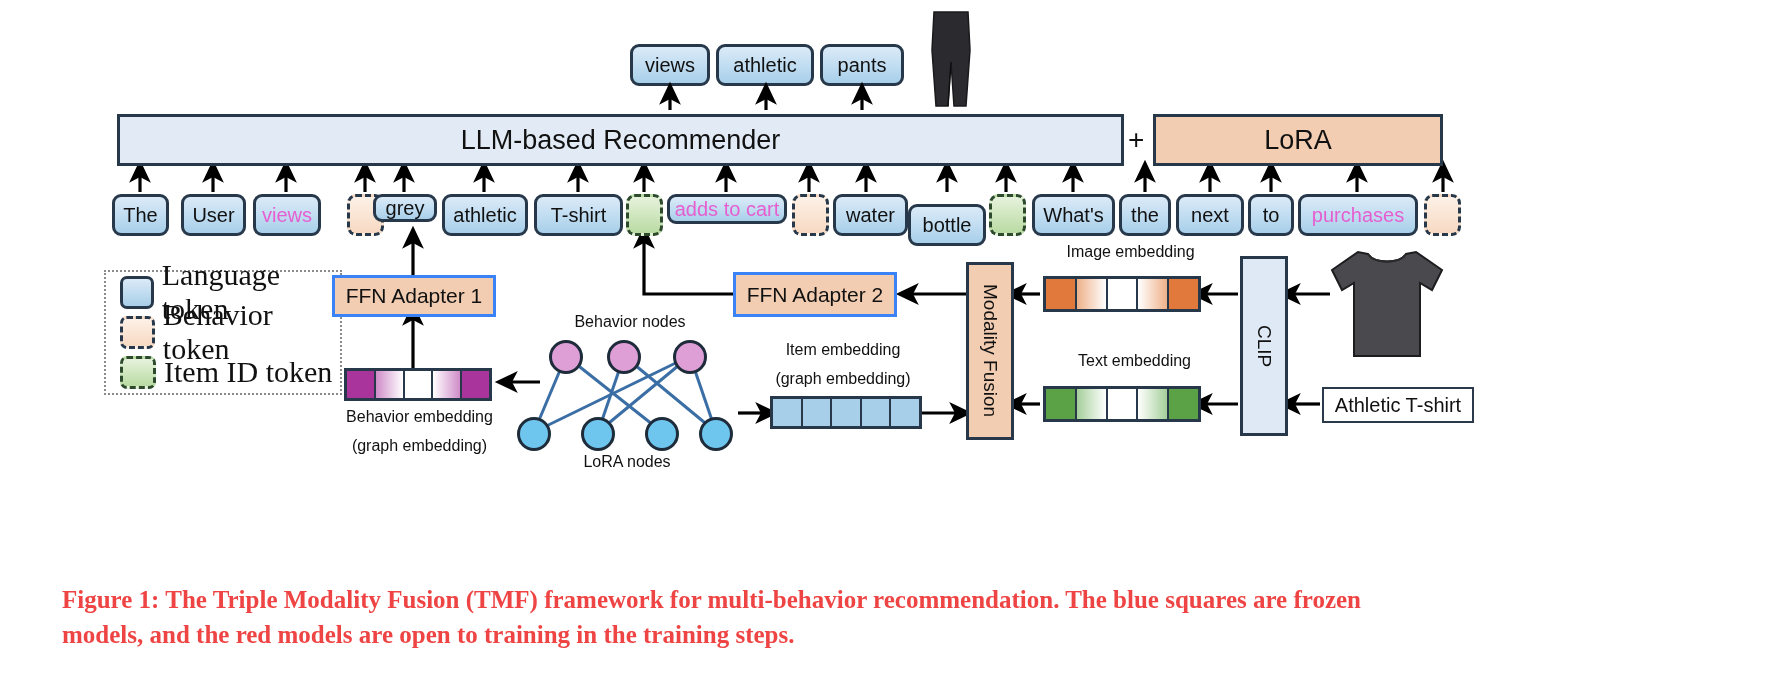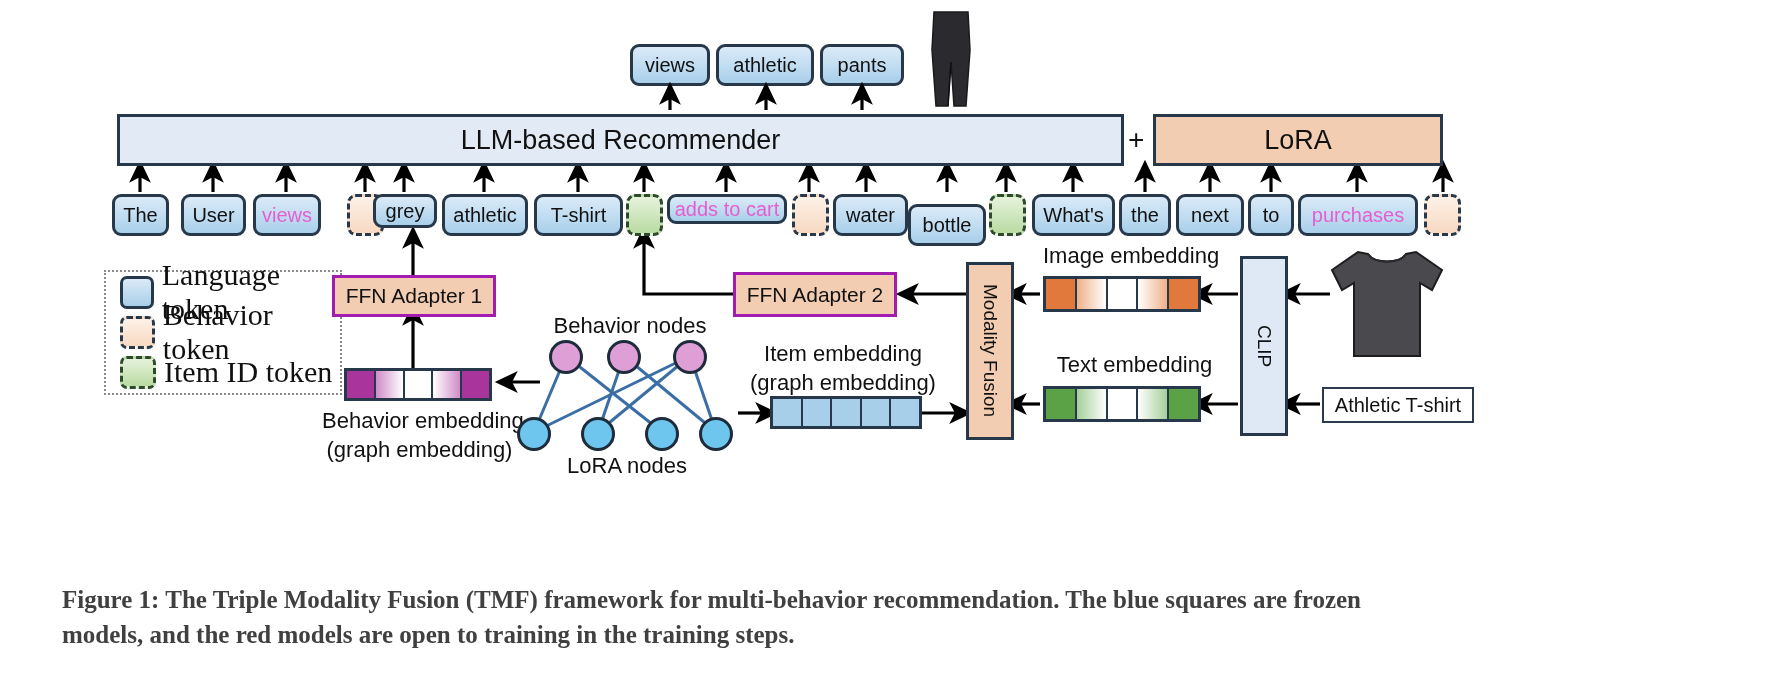--- a/index.html
+++ b/index.html
@@ -32,56 +32,56 @@
   
   .bar{
     border:3px solid #27384a;
     display:flex;align-items:center;justify-content:center;
     font-size:27px;box-sizing:border-box;
   }
   .bar.blue{background:#e2ebf5;}
   .bar.peach{background:#f2cdb2;}
 
   .adapter{
-    background:#f2cdb2;border:3px solid #a21caf;
+    background:#f2cdb2;border:3px solid #3b82f6;
     display:flex;align-items:center;justify-content:center;
     font-size:21px;box-sizing:border-box;
   }
   .vbox{
     border:3px solid #27384a;box-sizing:border-box;
     display:flex;align-items:center;justify-content:center;
   }
   .vbox span{
     writing-mode:vertical-rl; text-orientation:mixed;
     font-size:19px;white-space:nowrap;
   }
   .vbox.peach{background:#f2cdb2;}
   .vbox.blue{background:#dfe9f5;}
 
   
   .emb{display:flex;border:3px solid #27384a;box-sizing:border-box;}
   .emb .cell{flex:1;border-right:2px solid #27384a;}
   .emb .cell:last-child{border-right:none;}
 
-  .lbl{position:absolute;font-size:22px;white-space:nowrap;text-align:center;}
+  .lbl{position:absolute;font-size:16px;white-space:nowrap;text-align:center;}
 
   
   .legend{border:2px dotted #8a8a8a;box-sizing:border-box;background:#fff;}
   .legend-row{display:flex;align-items:center;height:40px;}
   .legend-sq{width:36px;height:33px;border-radius:7px;margin-left:14px;}
   .legend-sq.lang{background:linear-gradient(180deg,#dbeaf7 0%,#a8cfe9 100%);border:3px solid #27384a;box-sizing:border-box;}
   .legend-sq.behav{background:linear-gradient(180deg,#fdf1e7 0%,#f7d9c2 100%);border:3px dashed #27384a;box-sizing:border-box;}
   .legend-sq.itemid{background:linear-gradient(180deg,#e6f2dc 0%,#b9dba2 100%);border:3px dashed #2d4a2d;box-sizing:border-box;}
   .legend-tx{margin-left:8px;font-family:Liberation Serif, serif;font-size:30px;}
 
   
   .cap{
     position:absolute;left:62px;top:583px;width:1650px;
     font-family:"Liberation Serif",serif;font-weight:bold;
-    font-size:25px;line-height:1.38;color:#404040;
+    font-size:25px;line-height:1.38;color:#ef4444;
   }
 
   .node{border-radius:50%;box-sizing:border-box;}
   .node.behav{background:#dd9fd6;border:3px solid #1d2b3a;}
   .node.item{background:#6ec6ef;border:3px solid #1d2b3a;}
 
   .whitebox{
     background:#fff;border:2px solid #2a3a4a;box-sizing:border-box;
     display:flex;align-items:center;justify-content:center;font-size:20px;
   }
@@ -177,21 +177,21 @@
   </svg>
 
   <div class="bar blue abs" style="left:117px;top:114px;width:1007px;height:52px;">LLM-based Recommender</div>
   <div class="abs" style="left:1128px;top:124px;font-size:28px;">+</div>
   <div class="bar peach abs" style="left:1153px;top:114px;width:290px;height:52px;">LoRA</div>
 
   <div class="tok lang abs" style="left:112px;top:194px;width:57px;height:42px;">The</div>
   <div class="tok lang abs" style="left:181px;top:194px;width:65px;height:42px;">User</div>
   <div class="tok lang abs pink" style="left:253px;top:194px;width:68px;height:42px;">views</div>
   <div class="tok behav abs" style="left:347px;top:194px;width:37px;height:42px;"></div>
-  <div class="tok lang abs" style="left:373px;top:194px;width:64px;height:34px;">grey</div>
+  <div class="tok lang abs" style="left:373px;top:194px;width:64px;height:28px;">grey</div>
   <div class="tok lang abs" style="left:442px;top:194px;width:86px;height:42px;">athletic</div>
   <div class="tok lang abs" style="left:534px;top:194px;width:89px;height:42px;">T-shirt</div>
   <div class="tok itemid abs" style="left:626px;top:194px;width:37px;height:42px;"></div>
   <div class="tok lang abs pink" style="left:667px;top:194px;width:120px;height:30px;">adds to cart</div>
   <div class="tok behav abs" style="left:792px;top:194px;width:37px;height:42px;"></div>
   <div class="tok lang abs" style="left:833px;top:194px;width:75px;height:42px;">water</div>
   <div class="tok lang abs" style="left:908px;top:204px;width:78px;height:42px;">bottle</div>
   <div class="tok itemid abs" style="left:989px;top:194px;width:37px;height:42px;"></div>
   <div class="tok lang abs" style="left:1032px;top:194px;width:83px;height:42px;">What's</div>
   <div class="tok lang abs" style="left:1119px;top:194px;width:52px;height:42px;">the</div>

